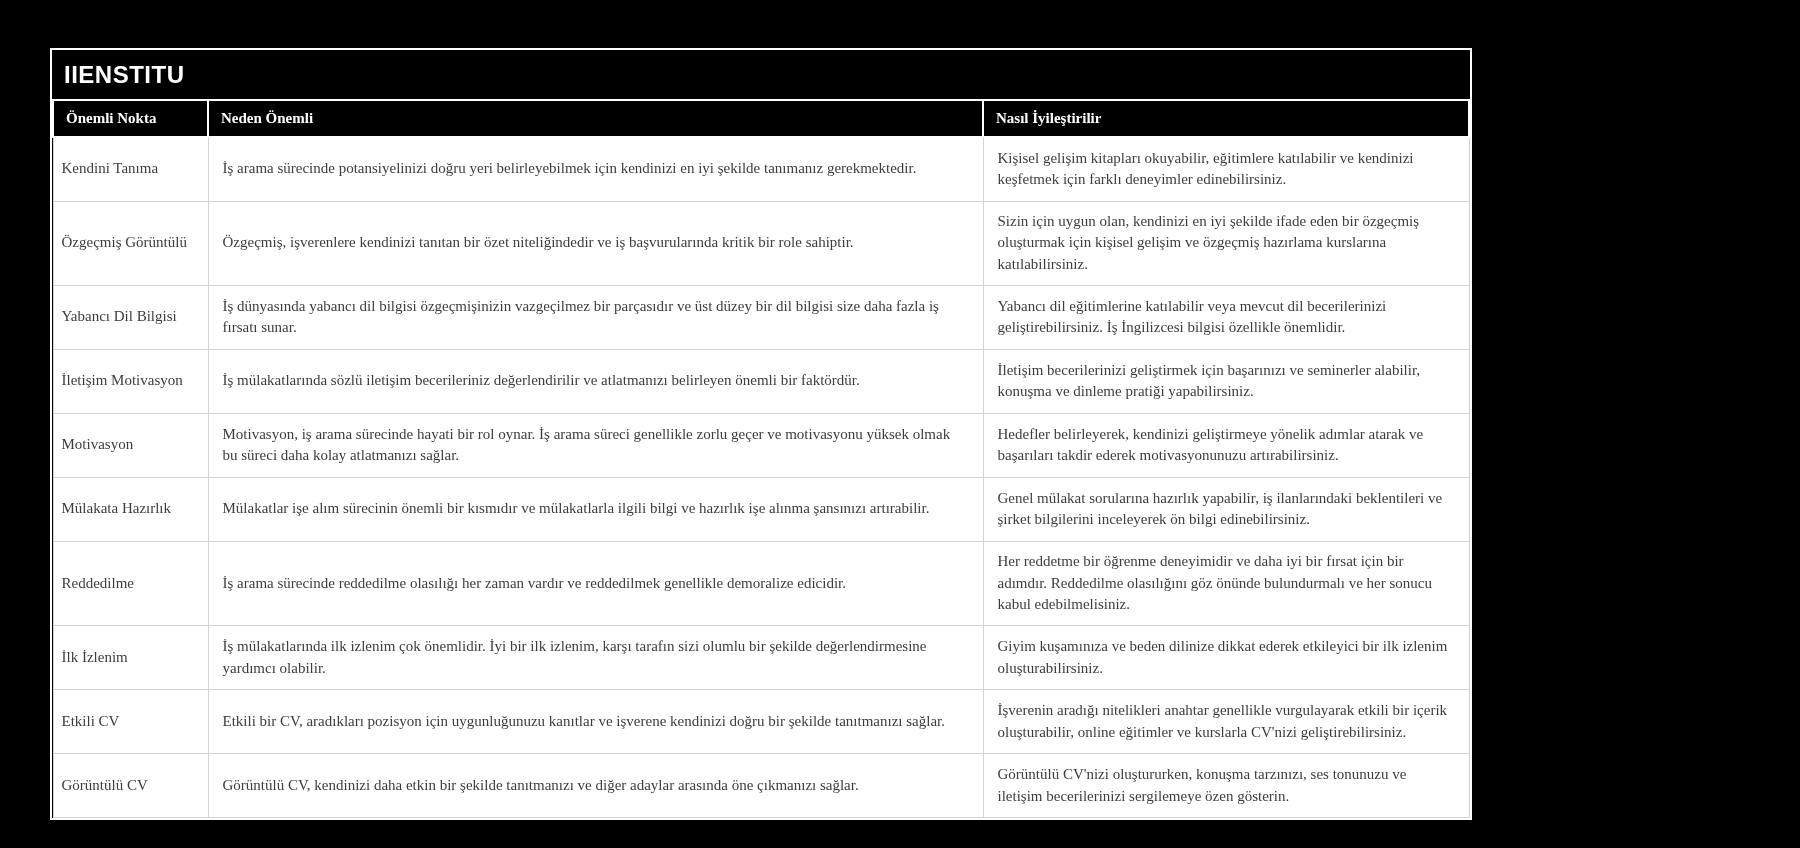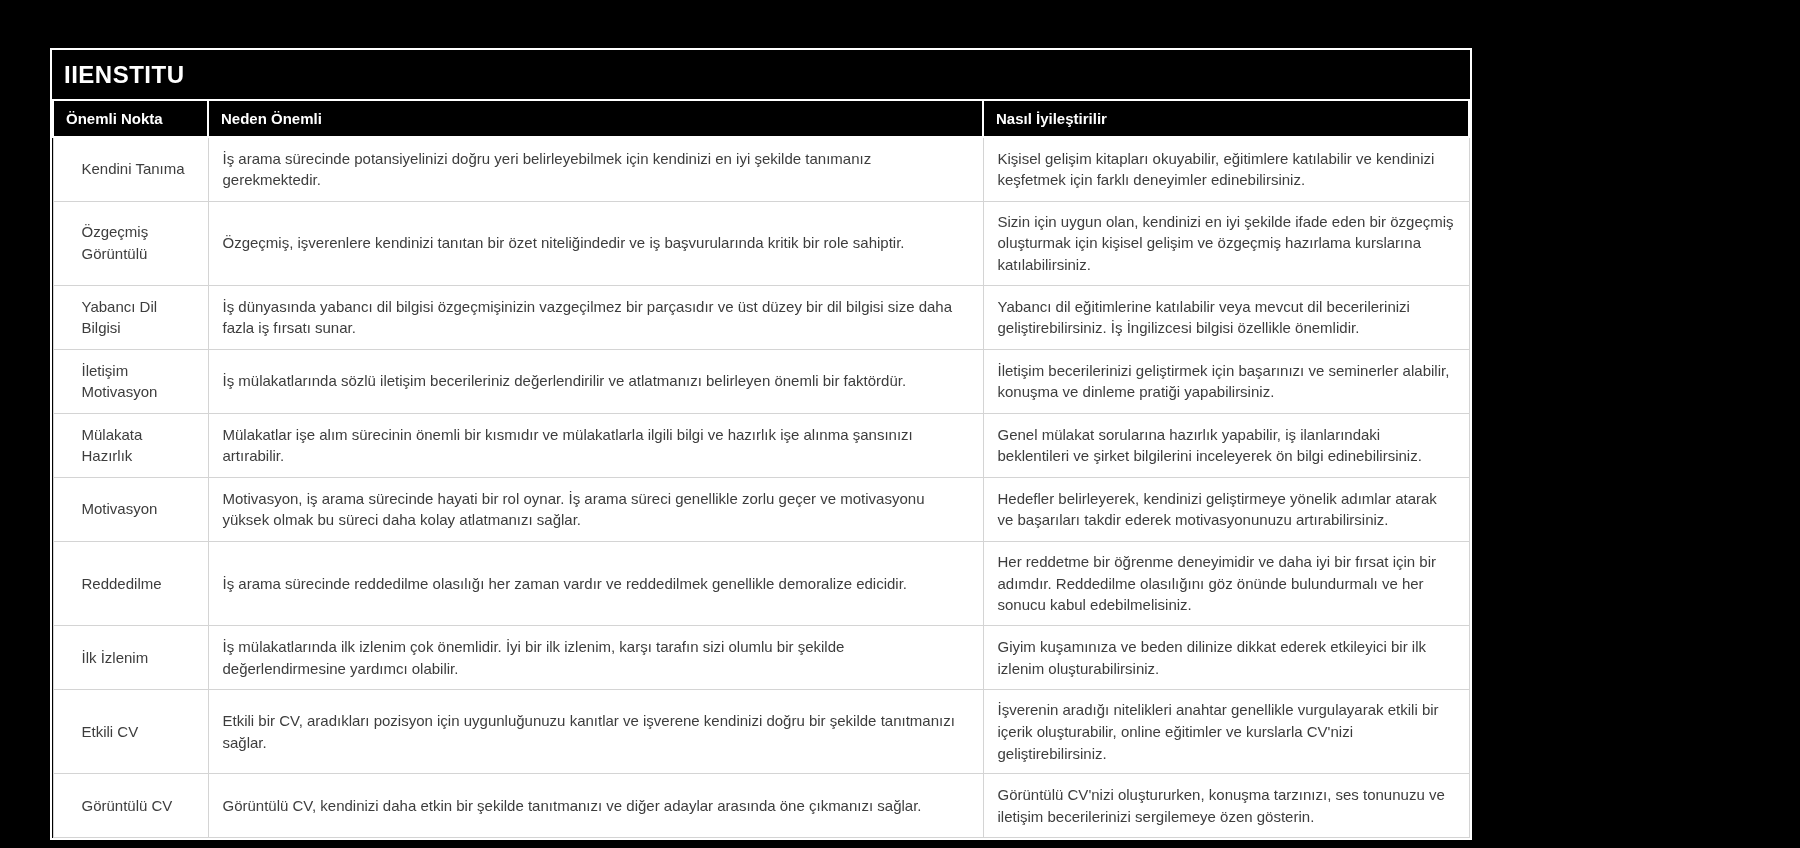--- a/index.html
+++ b/index.html
@@ -27,20 +27,21 @@
     color: #ffffff;
     font-size: 24px;
     font-weight: bold;
     padding: 11px 12px 10px 12px;
     letter-spacing: 0.5px;
   }
   table.info-table {
     width: 100%;
     border-collapse: collapse;
     table-layout: fixed;
+    font-family: Liberation Serif, serif;
   }
   table.info-table thead th {
     background: #000000;
     color: #ffffff;
     border: 2px solid #ffffff;
     font-size: 15px;
     font-weight: bold;
     text-align: left;
     padding: 9px 12px;
     white-space: nowrap;
@@ -52,21 +53,21 @@
     border: 1px solid #d4d4d4;
     font-size: 15px;
     line-height: 1.45;
     padding: 9px 14px;
     vertical-align: middle;
     height: 64px;
     box-sizing: border-box;
     word-wrap: break-word;
   }
   table.info-table tbody td.cell-key {
-    padding-left: 28px;
+    padding-left: 8px;
   }
 </style>
 </head>
 <body>
 
 <div class="frame">
   <div class="title-bar">IIENSTITU</div>
   <table class="info-table">
     <colgroup>
       <col style="width:155px">
@@ -95,28 +96,28 @@
           <td class="cell-key">Yabancı Dil Bilgisi</td>
           <td>İş dünyasında yabancı dil bilgisi özgeçmişinizin vazgeçilmez bir parçasıdır ve üst düzey bir dil bilgisi size daha fazla iş fırsatı sunar.</td>
           <td>Yabancı dil eğitimlerine katılabilir veya mevcut dil becerilerinizi geliştirebilirsiniz. İş İngilizcesi bilgisi özellikle önemlidir.</td>
         </tr>
         <tr>
           <td class="cell-key">İletişim Motivasyon</td>
           <td>İş mülakatlarında sözlü iletişim becerileriniz değerlendirilir ve atlatmanızı belirleyen önemli bir faktördür.</td>
           <td>İletişim becerilerinizi geliştirmek için başarınızı ve seminerler alabilir, konuşma ve dinleme pratiği yapabilirsiniz.</td>
         </tr>
         <tr>
+          <td class="cell-key">Motivasyon</td>
+          <td>Motivasyon, iş arama sürecinde hayati bir rol oynar. İş arama süreci genellikle zorlu geçer ve motivasyonu yüksek olmak bu süreci daha kolay atlatmanızı sağlar.</td>
+          <td>Hedefler belirleyerek, kendinizi geliştirmeye yönelik adımlar atarak ve başarıları takdir ederek motivasyonunuzu artırabilirsiniz.</td>
+        </tr>
+        <tr>
           <td class="cell-key">Mülakata Hazırlık</td>
           <td>Mülakatlar işe alım sürecinin önemli bir kısmıdır ve mülakatlarla ilgili bilgi ve hazırlık işe alınma şansınızı artırabilir.</td>
           <td>Genel mülakat sorularına hazırlık yapabilir, iş ilanlarındaki beklentileri ve şirket bilgilerini inceleyerek ön bilgi edinebilirsiniz.</td>
-        </tr>
-        <tr>
-          <td class="cell-key">Motivasyon</td>
-          <td>Motivasyon, iş arama sürecinde hayati bir rol oynar. İş arama süreci genellikle zorlu geçer ve motivasyonu yüksek olmak bu süreci daha kolay atlatmanızı sağlar.</td>
-          <td>Hedefler belirleyerek, kendinizi geliştirmeye yönelik adımlar atarak ve başarıları takdir ederek motivasyonunuzu artırabilirsiniz.</td>
         </tr>
         <tr>
           <td class="cell-key">Reddedilme</td>
           <td>İş arama sürecinde reddedilme olasılığı her zaman vardır ve reddedilmek genellikle demoralize edicidir.</td>
           <td>Her reddetme bir öğrenme deneyimidir ve daha iyi bir fırsat için bir adımdır. Reddedilme olasılığını göz önünde bulundurmalı ve her sonucu kabul edebilmelisiniz.</td>
         </tr>
         <tr>
           <td class="cell-key">İlk İzlenim</td>
           <td>İş mülakatlarında ilk izlenim çok önemlidir. İyi bir ilk izlenim, karşı tarafın sizi olumlu bir şekilde değerlendirmesine yardımcı olabilir.</td>
           <td>Giyim kuşamınıza ve beden dilinize dikkat ederek etkileyici bir ilk izlenim oluşturabilirsiniz.</td>

